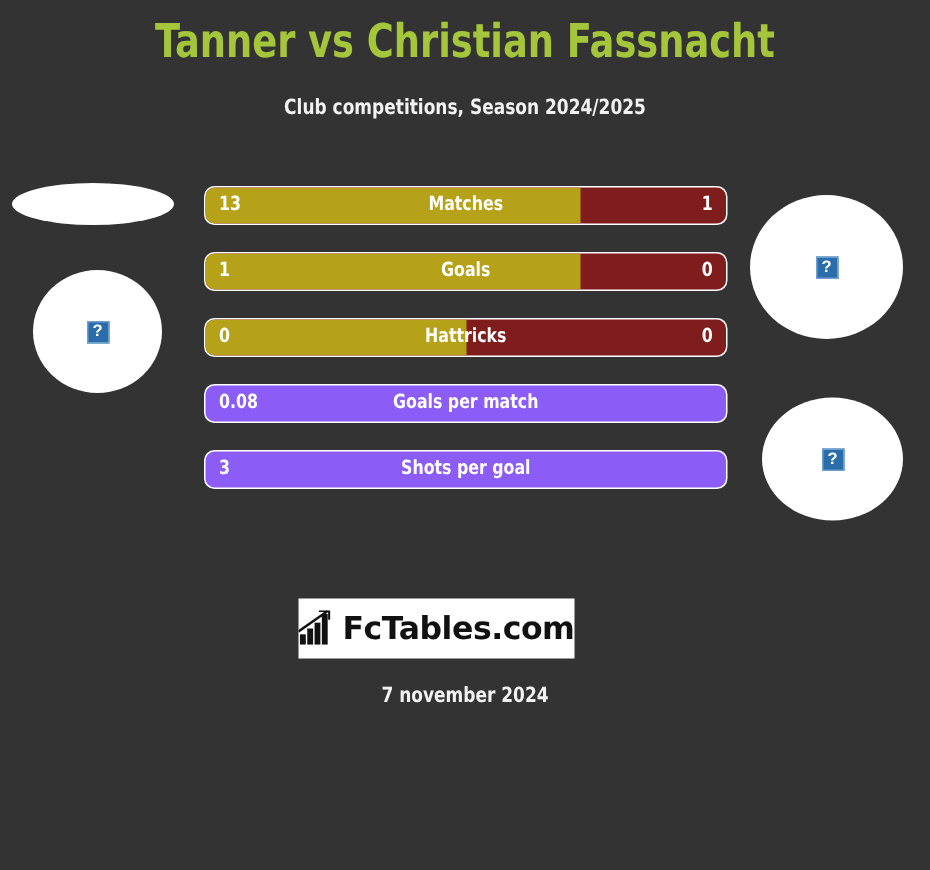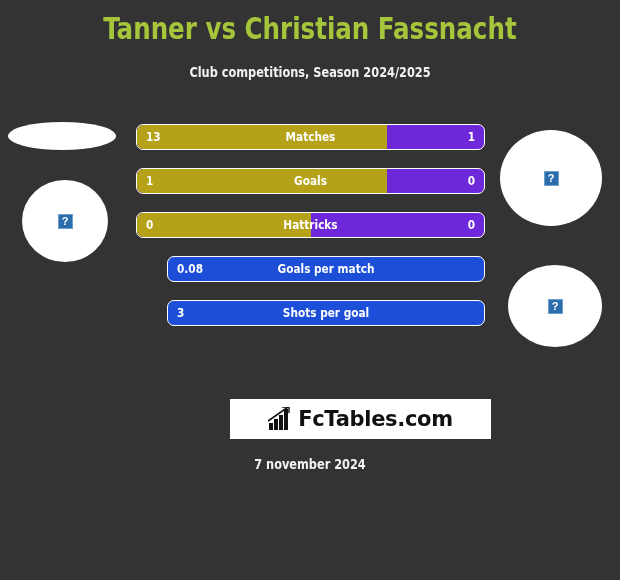--- a/index.html
+++ b/index.html
@@ -86,28 +86,27 @@
     position: absolute;
     left: 136px;
     top: 124px;
     width: 349px;
   }
   .bar-row {
     position: relative;
     height: 26px;
     margin-bottom: 18px;
     border-radius: 7px;
-    background: #6d28d9;
+    background: #7f1d1d;
     border: 1px solid #ffffff;
     box-sizing: border-box;
     overflow: hidden;
   }
   .bar-row.full {
-    background: #1d4ed8;
-    margin-left: 31px;
+    background: #8b5cf6;
   }
   .bar-fill {
     position: absolute;
     left: 0;
     top: 0;
     bottom: 0;
     background: #b5a218;
   }
   .bar-left-val,
   .bar-right-val,
@@ -129,28 +128,27 @@
     width: 100%;
     text-align: center;
     transform-origin: center center;
   }
 
   
   .logo-box {
     position: absolute;
     left: 199px;
     top: 399px;
-    width: 261px;
+    width: 184px;
     height: 40px;
     background: #ffffff;
     display: flex;
     align-items: center;
     justify-content: center;
     gap: 4px;
-    margin-left: 31px;
   }
   .logo-icon {
     width: 26px;
     height: 24px;
     display: block;
   }
   .logo-text {
     color: #111111;
     font-size: 21px;
     font-weight: bold;

